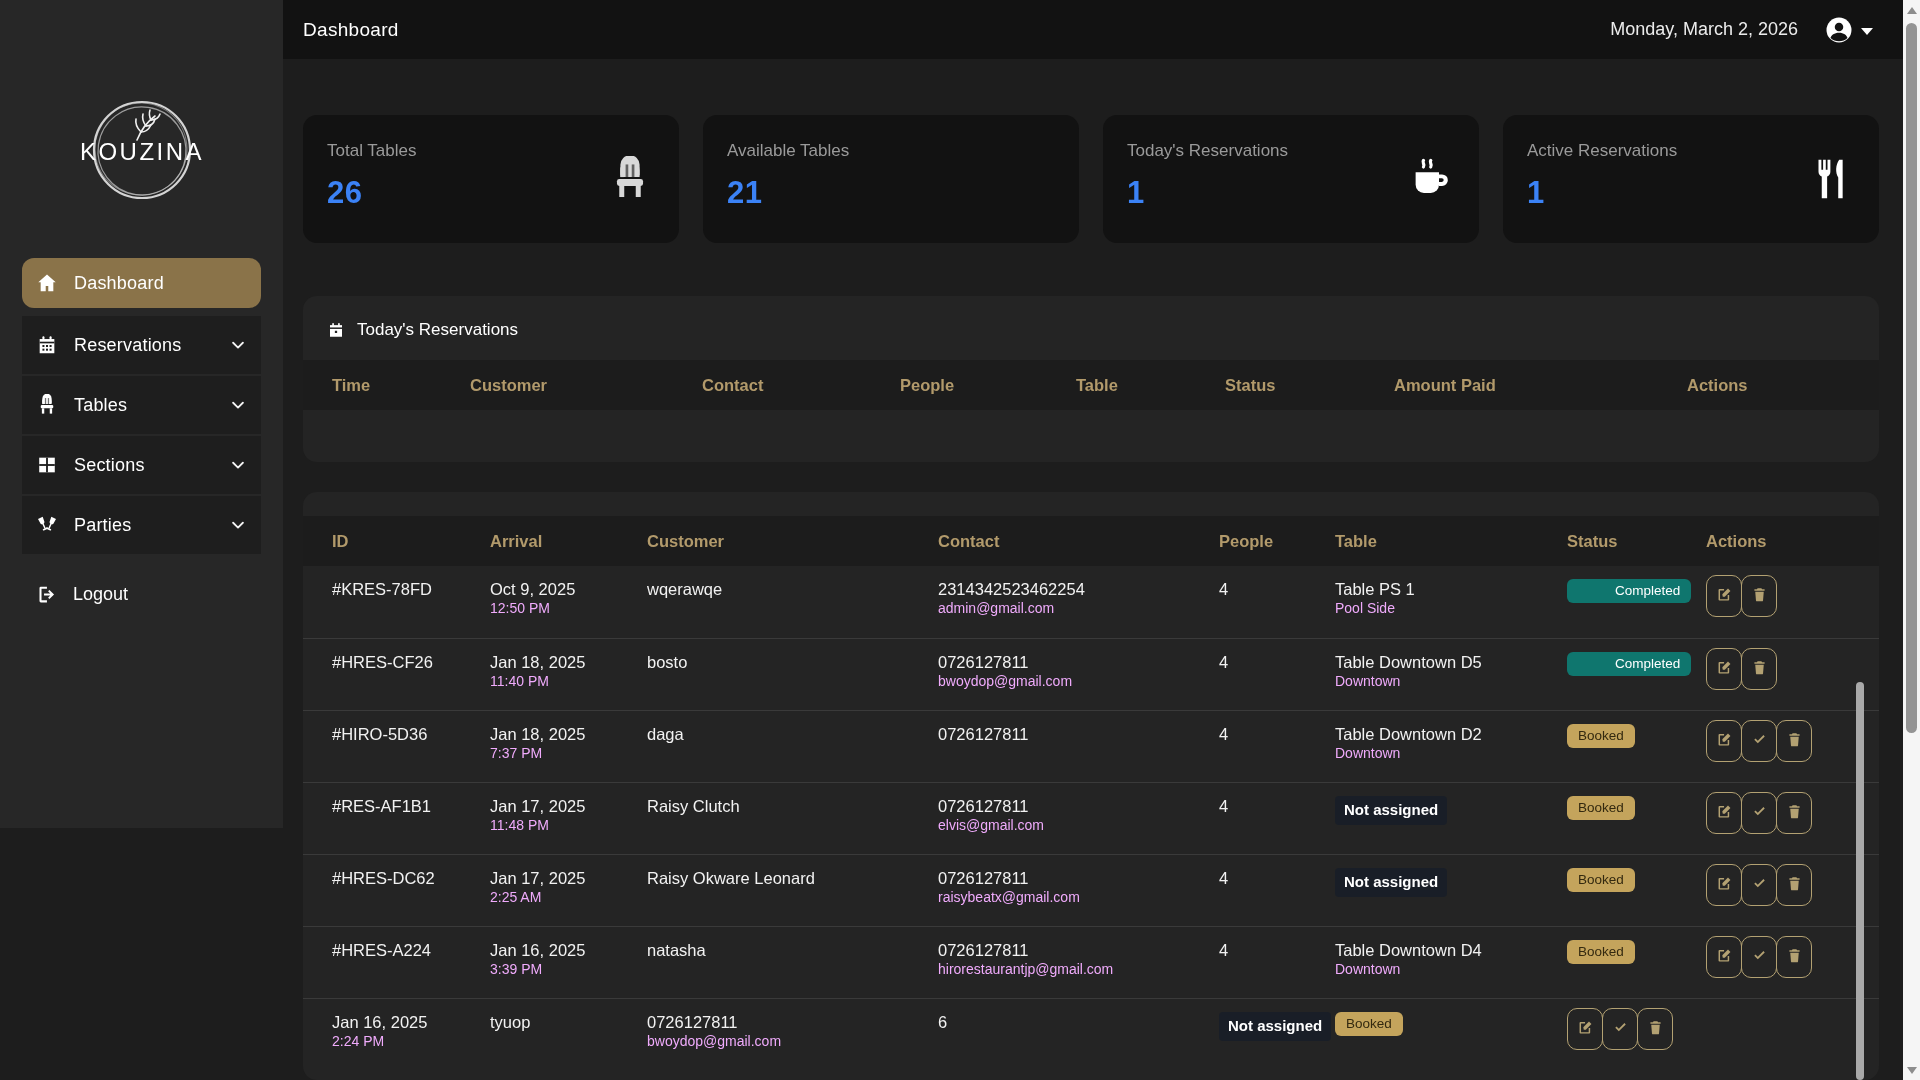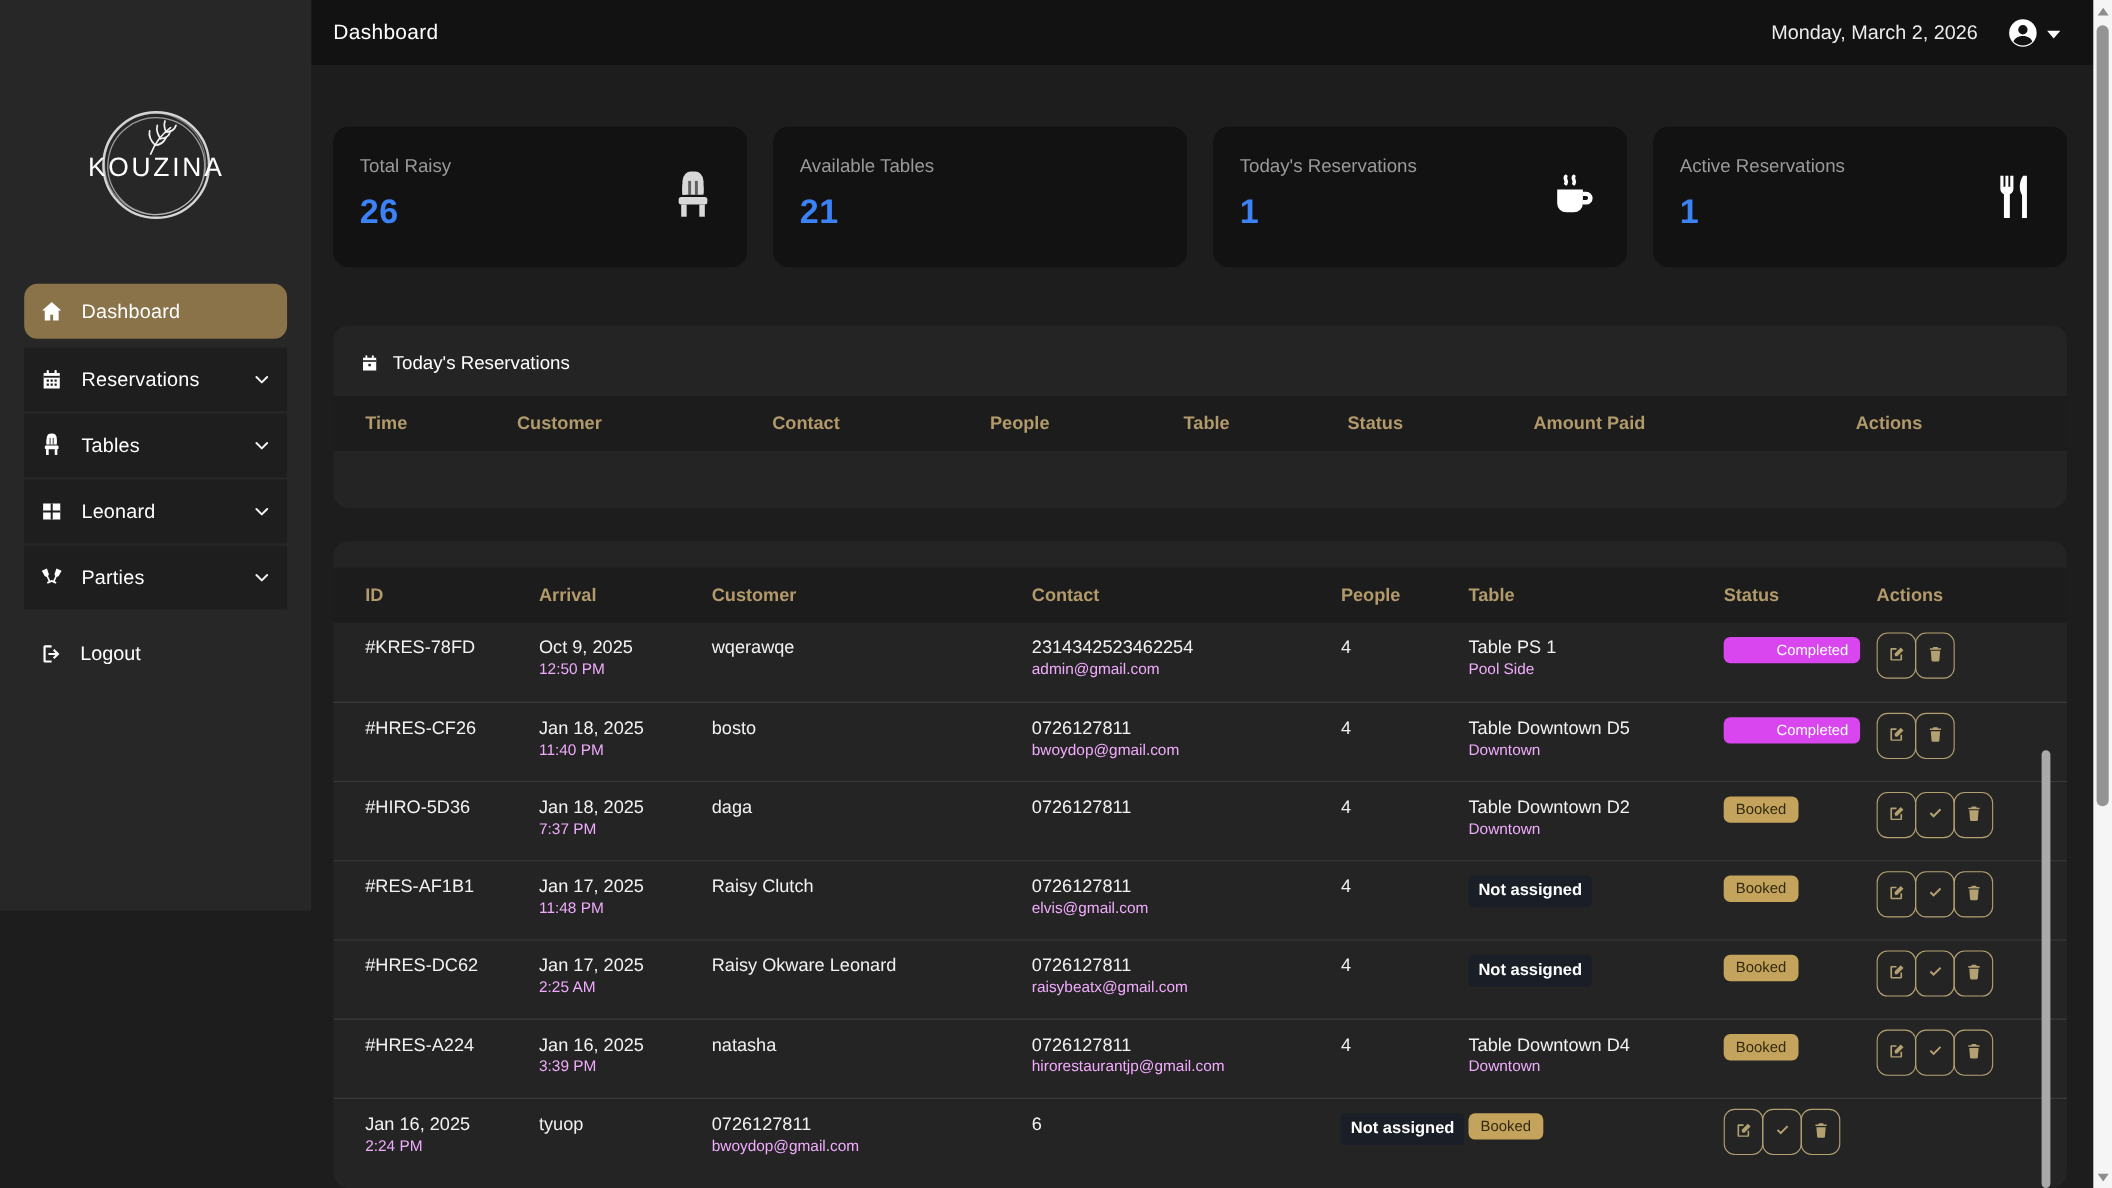--- a/index.html
+++ b/index.html
@@ -95,21 +95,21 @@
   }
   .grid-row:first-child { border-top:none; }
   .cell { padding-top:13px; font-size:16.5px; color:#f2f2f2; line-height:1.25; }
   .cell .sub { font-size:14px; color:#f0abfc; margin-top:0; }
   .rows-clip { overflow:hidden; max-height:504px; }
 
   .badge {
     display:inline-block; font-size:13.5px; border-radius:6px;
     padding:5px 11px; line-height:1;
   }
-  .badge-completed { background:#d946ef; color:#fff;padding-left:48px; }
+  .badge-completed { background:#0f766e; color:#fff;padding-left:48px; }
   .badge-booked   { background:#c4a45c; color:#33290f; }
   .badge-na {
     display:inline-block; background:#191e27; color:#fff; font-weight:bold;
     font-size:15px; padding:5px 9px; border-radius:4px;
   }
 
   .actions-cell { padding-top:9px; display:flex; }
   .abtn {
     width:36px; height:42px; border:1px solid #b3a172; border-radius:10px;
     background:transparent; color:#b3a172; cursor:pointer;
@@ -211,21 +211,21 @@
             </svg></span>
         </div>
         <div class="nav-item">
           <span class="nav-ic"><svg viewBox="0 0 24 24" fill="currentColor">
               <path d="M3.5 4h17v16h-17z"></path>
               <g fill="#1e1e1e">
                 <rect x="11" y="4" width="2" height="16"></rect>
                 <rect x="3.5" y="11" width="17" height="2"></rect>
               </g>
             </svg></span>
-          <span class="nav-label">Leonard</span>
+          <span class="nav-label">Sections</span>
           <span class="chev"><svg viewBox="0 0 24 24" fill="none" stroke="currentColor" stroke-width="2.4" stroke-linecap="round" stroke-linejoin="round">
               <path d="M5.5 9l6.5 6.5L18.5 9"></path>
             </svg></span>
         </div>
         <div class="nav-item">
           <span class="nav-ic"><svg viewBox="0 0 24 24" fill="currentColor">
               <g transform="translate(8.2 12) rotate(-24)">
                 <path d="M-2.8-8.5h5.6L2.3-2.6a2.6 2.6 0 0 1-4.6 0z"></path>
                 <rect x="-.8" y="-3" width="1.6" height="7.2"></rect>
                 <rect x="-2.9" y="3.8" width="5.8" height="1.8" rx=".9"></rect>
@@ -264,21 +264,21 @@
           </svg>
           <span class="caret-down"></span>
         </span>
       </div>
     </header>
 
     <div class="content">
 
       <div class="stats" id="stats">
           <div class="stat-card">
-            <div class="stat-label">Total Raisy</div>
+            <div class="stat-label">Total Tables</div>
             <div class="stat-value">26</div>
             <span class="stat-ic "><svg viewBox="0 0 24 24" fill="currentColor">
                 <path d="M7 10V7.5a5 5 0 0 1 10 0V10z"></path>
                 <g fill="currentColor">
                   <rect x="7" y="6" width="1.7" height="5"></rect>
                 </g>
                 <path d="M7 4.6a5 5 0 0 1 10 0V11H7z" fill="currentColor"></path>
                 <g>
                   <rect x="9.6" y="4.2" width="1.5" height="6.8" fill="#12121200"></rect>
                 </g>

